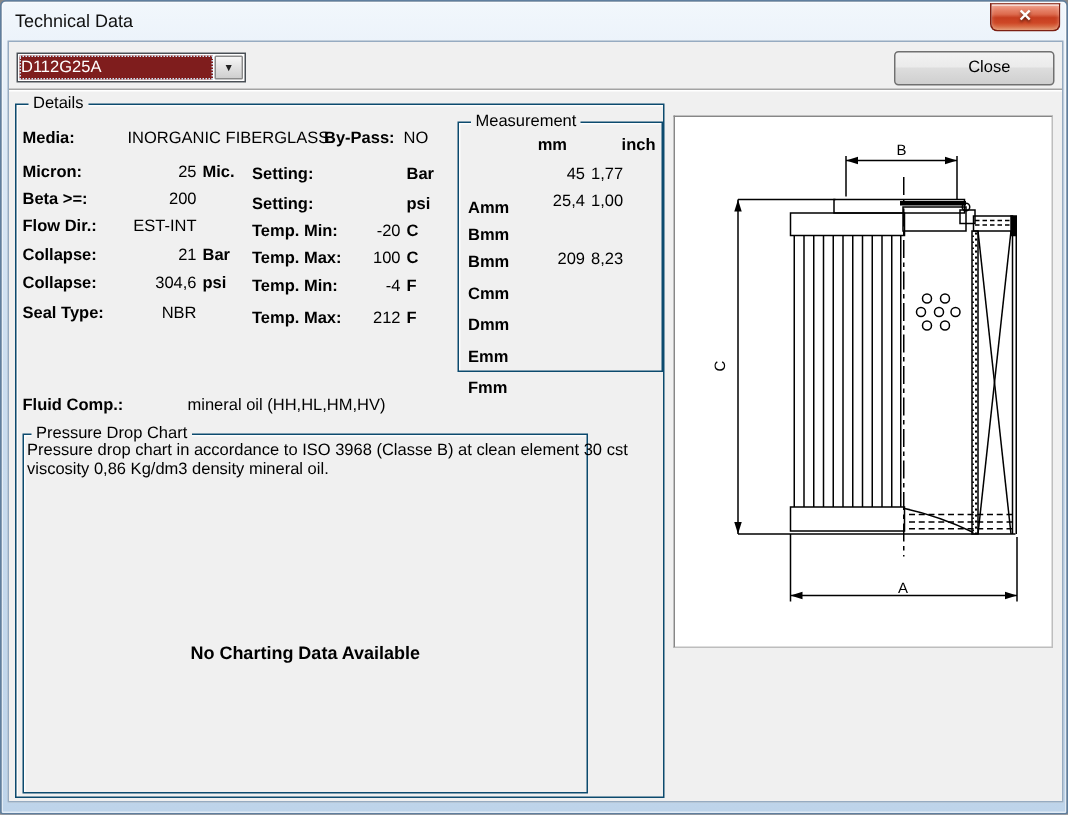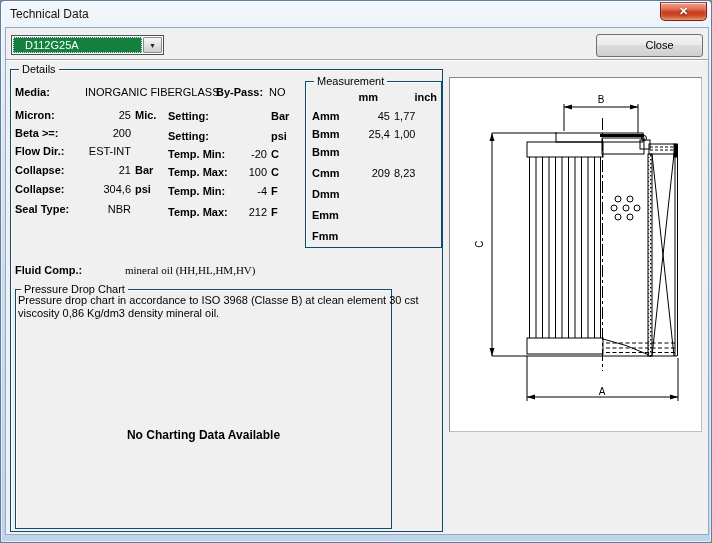--- a/index.html
+++ b/index.html
@@ -26,22 +26,22 @@
     position:absolute;left:4px;top:26px;width:704px;height:508px;
     background:#f0f0f0;border:1px solid #96abc1;
   }
   .toolbar{position:absolute;left:0;top:0;right:0;height:32px;border-bottom:1px solid #a3a3a3;box-shadow:0 1px 0 #fff;}
   .combo{
     position:absolute;left:5px;top:7px;width:153px;height:20px;
     background:#fff;border:1px solid #494f55;
   }
   .combo-sel{
     position:absolute;left:1px;top:1px;bottom:1px;width:129px;
-    background:#15803d;border:1px dotted #cfe6f8;
-    color:#fff;line-height:15px;padding-left:11px;white-space:nowrap;overflow:hidden;
+    background:#7f1d1d;border:1px dotted #cfe6f8;
+    color:#fff;line-height:15px;padding-left:0;white-space:nowrap;overflow:hidden;
   }
   .combo-btn{
     position:absolute;right:1px;top:1px;bottom:1px;width:19px;
     background:linear-gradient(180deg,#f7f7f7,#dedede 60%,#cfcfcf);
     border:1px solid #8a8a8a;border-radius:1px;
     text-align:center;line-height:15px;font-size:7px;color:#222;cursor:pointer;
   }
   .btn-close{
     position:absolute;left:590px;top:6px;width:107px;height:23px;
     background:linear-gradient(180deg,#f2f2f2 0%,#ebebeb 45%,#dddddd 50%,#cfcfcf 100%);
@@ -58,27 +58,27 @@
   .b{font-weight:bold;}
   .c-label{left:4px;}
   .c-val{left:32px;width:88px;text-align:right;}
   .c-unit{left:124px;}
   .c-media{left:74px;}
   .c-bp{left:205px;}
   .c-bpv{left:258px;}
   .m-label{left:157px;}
   .m-val{left:180px;width:76px;text-align:right;}
   .m-unit{left:260px;}
-  .q-label{left:6px;}
+  .q-label{left:6px;margin-top:23px;}
   .q-mm{left:28px;width:56px;text-align:right;}
   .q-in{left:88px;width:42px;text-align:left;}
   .h-mm{left:28px;width:44px;text-align:right;}
   .h-in{left:85px;width:46px;text-align:right;}
   .fluid-label{left:4px;}
-  .fluid-val{left:114px;font-family:Liberation Serif, serif;}
+  .fluid-val{left:114px;}
   .press-desc{position:absolute;left:2px;top:4px;width:424px;line-height:13px;}
   .no-data{position:absolute;left:0;top:138px;width:100%;text-align:center;font-weight:bold;font-size:12px;}
   .draw-panel{
     position:absolute;left:443px;top:49px;width:253px;height:355px;
     background:#fff;border:1px solid #878787;border-right-color:#bdbdbd;border-bottom-color:#bdbdbd;
   }
   svg text{font-family:"Liberation Sans",sans-serif;font-size:10px;fill:#000;}
 </style>
 </head>
 <body>

